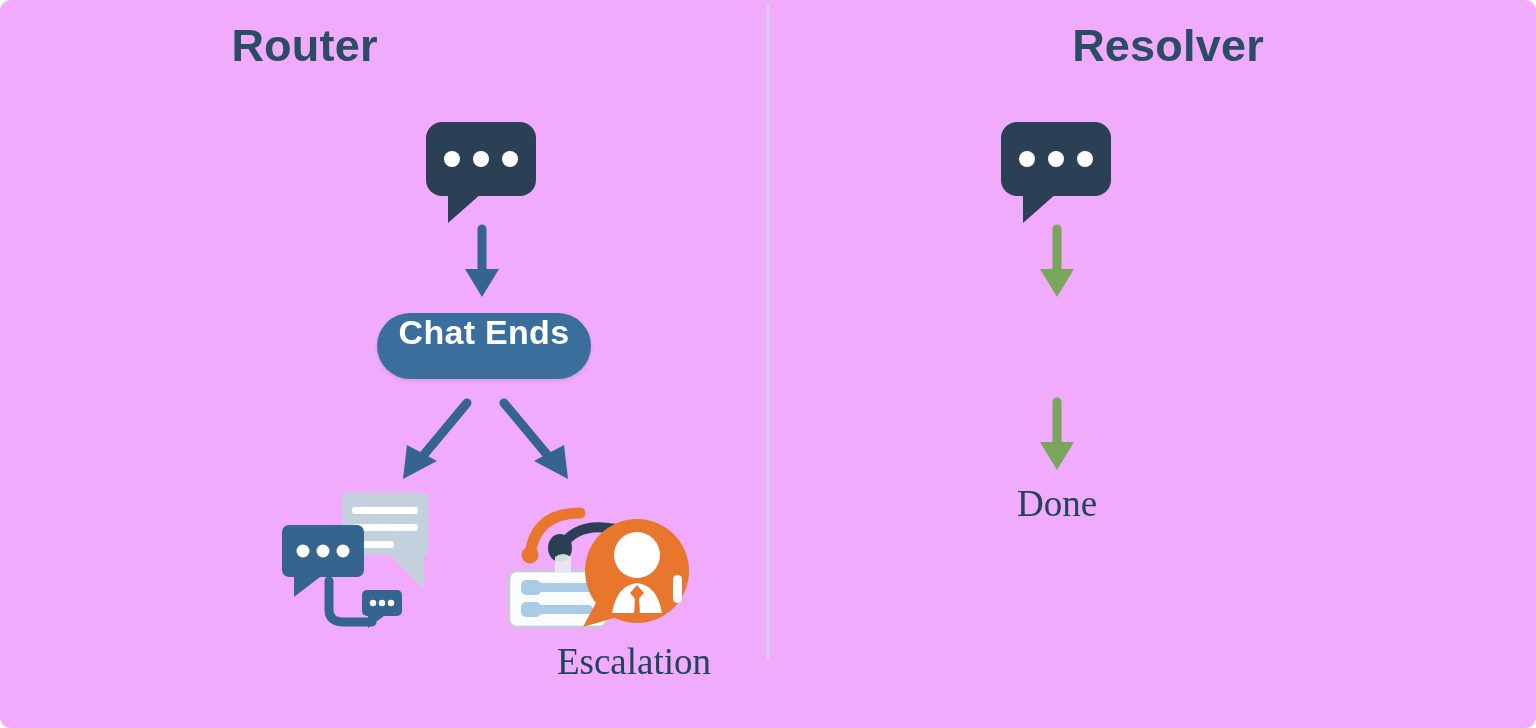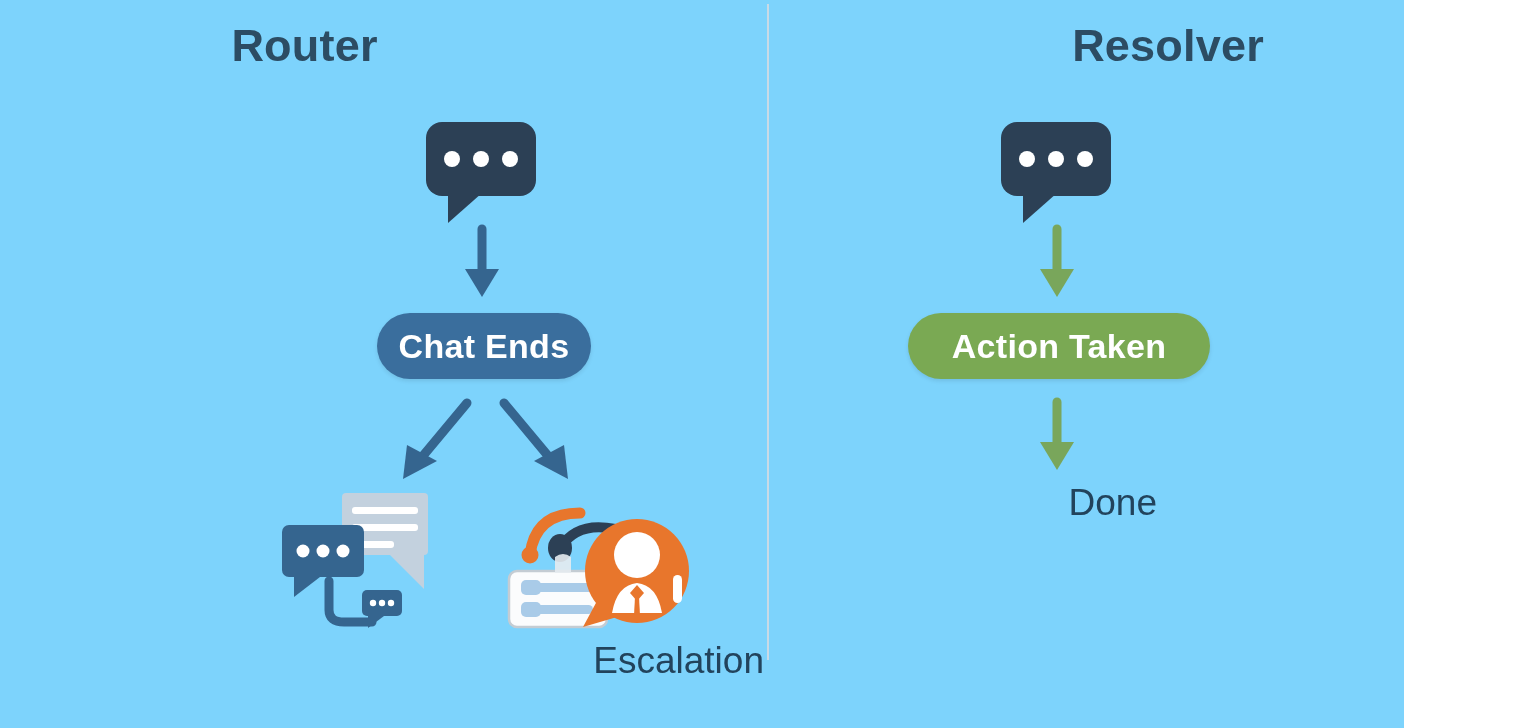--- a/index.html
+++ b/index.html
@@ -9,23 +9,24 @@
   }
   body {
     width: 1536px;
     height: 728px;
     font-family: "Liberation Sans", sans-serif;
     overflow: hidden;
     position: relative;
   }
   .canvas {
     position: relative;
-    width: 1404px;
+    width: 1536px;
     height: 728px;
-    background: #7dd3fc;
+    background: #f0abfc;
+    border-radius: 11px;
   }
 
   
   .divider {
     position: absolute;
     left: 767px;
     top: 4px;
     width: 2px;
     height: 656px;
     background: #c9dae6;
@@ -93,21 +94,21 @@
   
   .arrow-svg {
     position: absolute;
     overflow: visible;
   }
 
   
   .pill {
     position: absolute;
     display: flex;
-    align-items: center;
+    align-items: flex-start;
     justify-content: center;
     border-radius: 34px;
     color: #ffffff;
     font-size: 34px;
     font-weight: 600;
     letter-spacing: 0.3px;
     box-shadow: 0 2px 4px rgba(0,0,0,0.10);
   }
   .pill-chat-ends {
     left: 377px;
@@ -122,21 +123,22 @@
     width: 302px;
     height: 66px;
     background: #7aa953;
   }
 
   
   .node-label {
     position: absolute;
     color: #22435c;
     font-size: 37px;
-    text-align: right;
+    text-align: center;
+    font-family: Liberation Serif, serif;
   }
   .label-done {
     left: 957px;
     top: 482px;
     width: 200px;
   }
   .label-issue {
     left: 258px;
     top: 640px;
     width: 200px;
@@ -275,23 +277,20 @@
       <div class="dot"></div>
     </div>
     <div class="tail"></div>
   </div>
 
   <svg class="arrow-svg" style="left:1030px; top:225px;" width="60" height="80">
     <line x1="27" y1="4" x2="27" y2="48" stroke="#79a65b" stroke-width="9" stroke-linecap="round"></line>
     <polygon points="27,72 10,44 44,44" fill="#79a65b"></polygon>
   </svg>
 
-  <div class="pill pill-action-taken">
-    <span>Action Taken</span>
-  </div>
 
   <svg class="arrow-svg" style="left:1030px; top:398px;" width="60" height="80">
     <line x1="27" y1="4" x2="27" y2="48" stroke="#79a65b" stroke-width="9" stroke-linecap="round"></line>
     <polygon points="27,72 10,44 44,44" fill="#79a65b"></polygon>
   </svg>
 
   <div class="node-label label-done">Done</div>
 
 </div>
 

